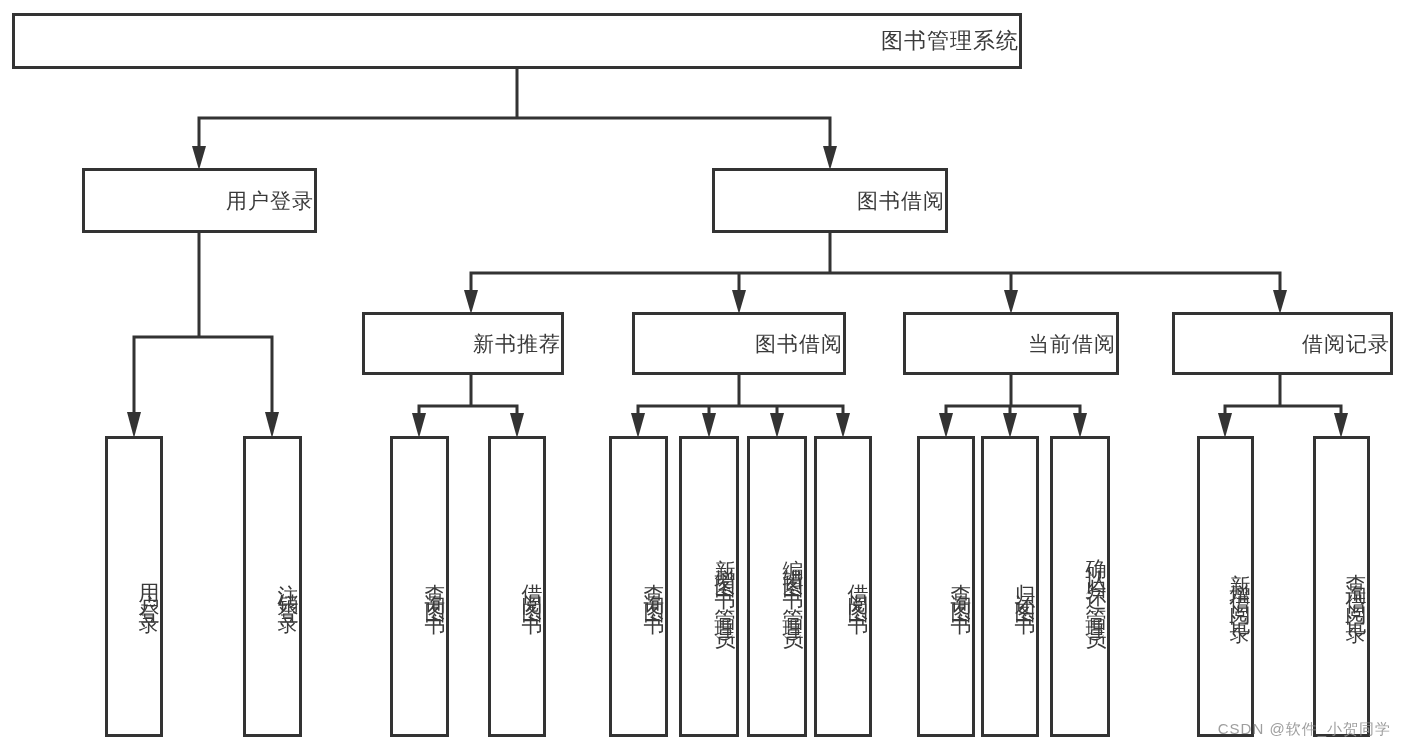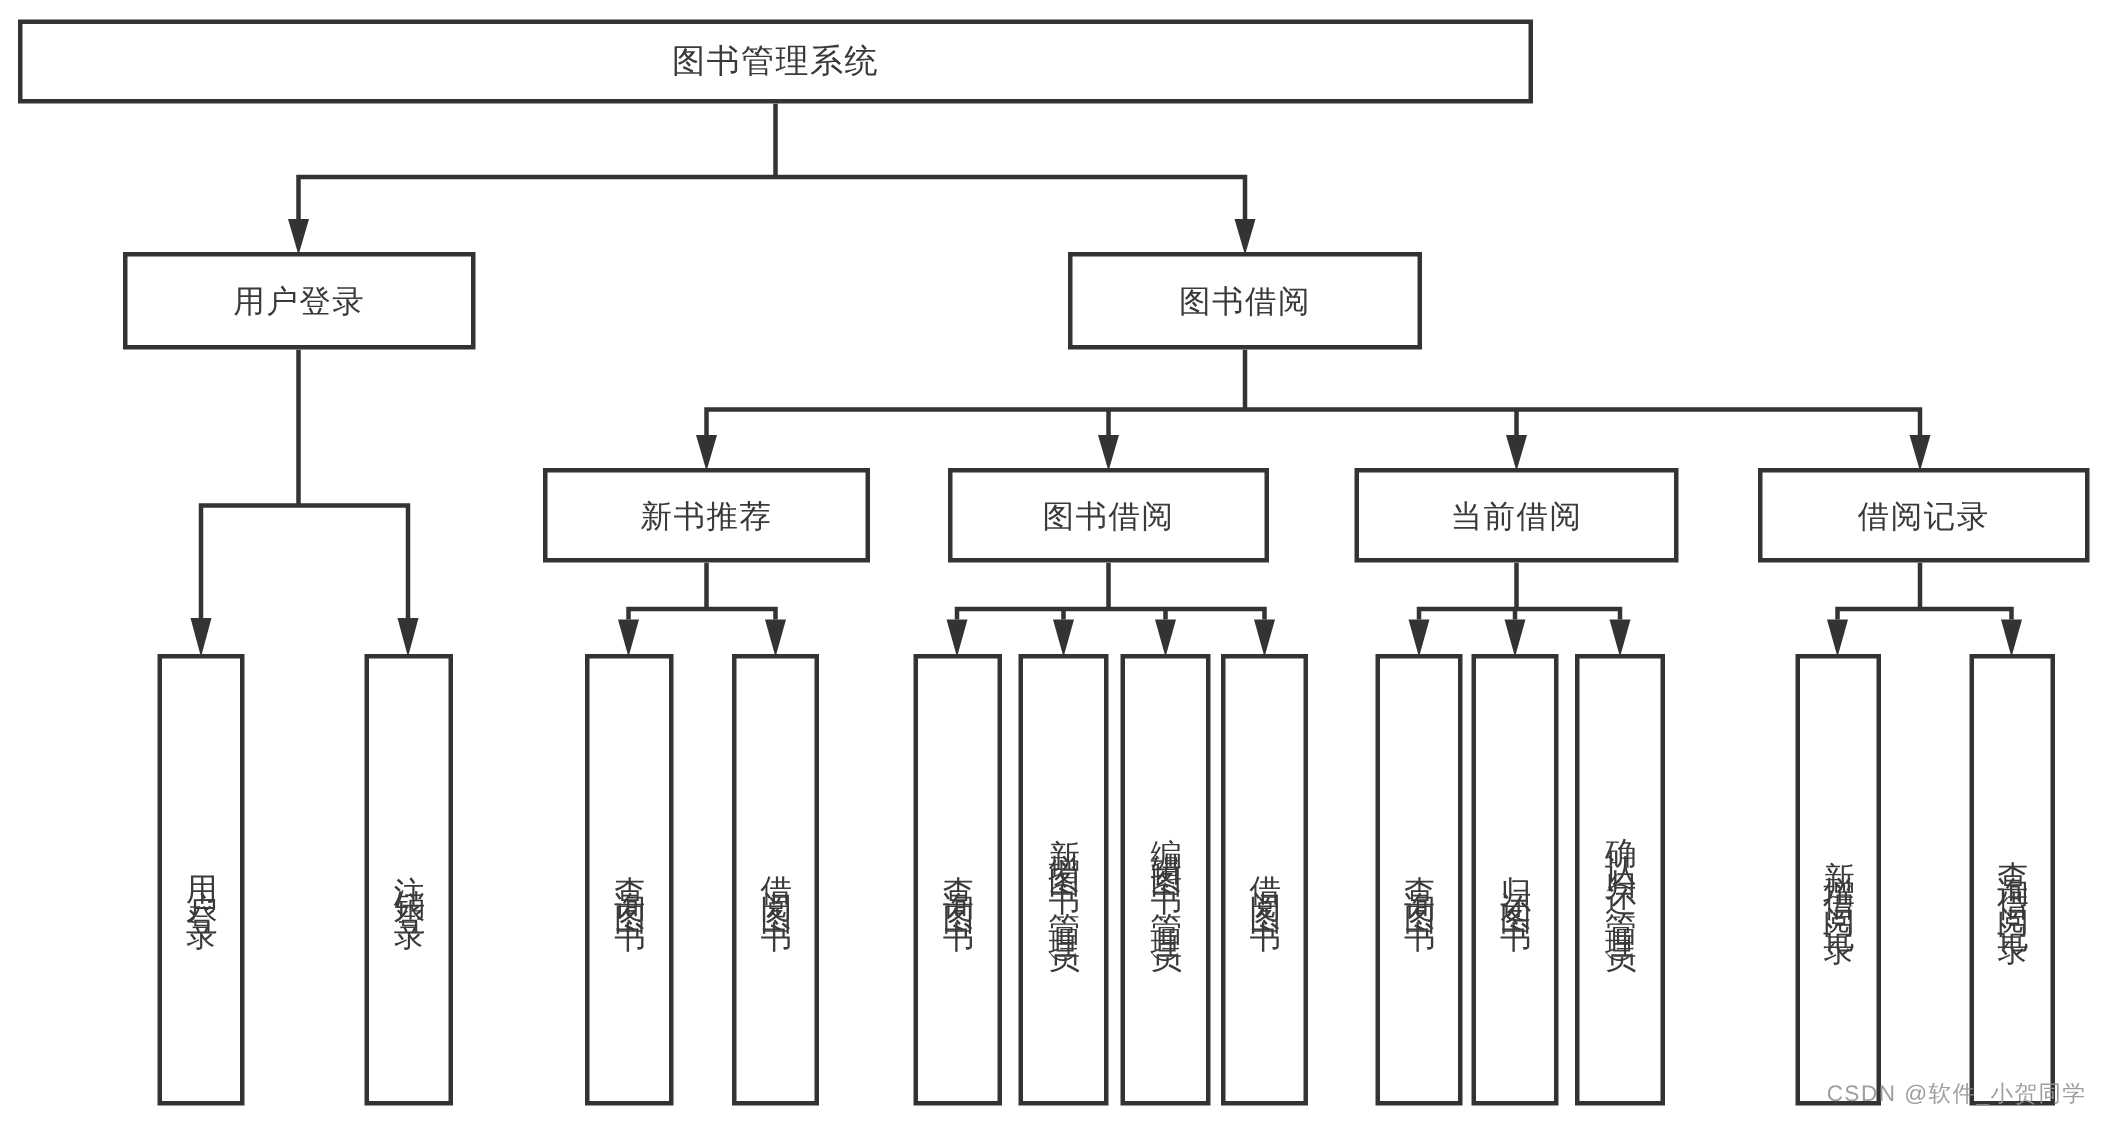--- a/index.html
+++ b/index.html
@@ -23,21 +23,21 @@
     height: 747px;
     pointer-events: none;
   }
   .node {
     position: absolute;
     box-sizing: border-box;
     border: 3px solid #333333;
     background: #ffffff;
     display: flex;
     align-items: center;
-    justify-content: center;
+    justify-content: flex-end;
     color: #3a3a3a;
   }
   .node.h .label {
     font-size: 21px;
     letter-spacing: 1px;
     white-space: nowrap;
   }
   .node.root .label {
     font-size: 22px;
   }
@@ -114,21 +114,21 @@
     <span class="label">图书管理系统</span>
   </div>
 
   <div class="node h" style="left:82px; top:168px; width:235px; height:65px;">
     <span class="label">用户登录</span>
   </div>
   <div class="node h" style="left:712px; top:168px; width:236px; height:65px;">
     <span class="label">图书借阅</span>
   </div>
 
-  <div class="node h" style="left:362px; top:312px; width:218px; height:63px;">
+  <div class="node h" style="left:362px; top:312px; width:202px; height:63px;">
     <span class="label">新书推荐</span>
   </div>
   <div class="node h" style="left:903px; top:312px; width:216px; height:63px;">
     <span class="label">当前借阅</span>
   </div>
   <div class="node h" style="left:632px; top:312px; width:214px; height:63px;">
     <span class="label">图书借阅</span>
   </div>
   <div class="node h" style="left:1172px; top:312px; width:221px; height:63px;">
     <span class="label">借阅记录</span>

